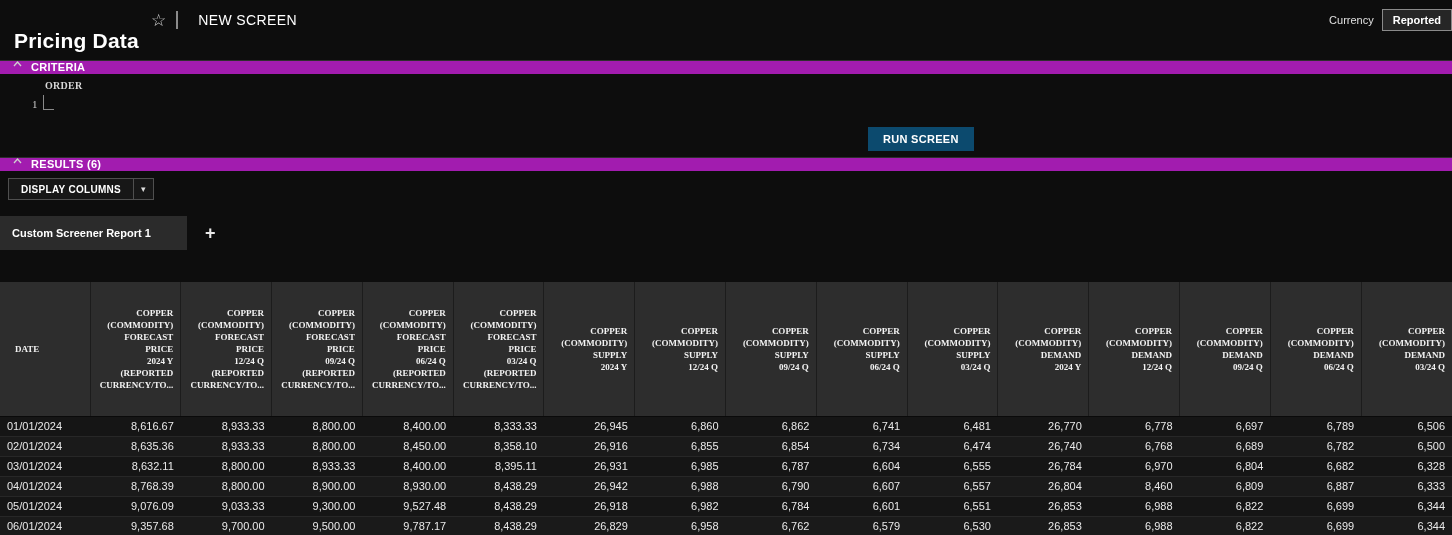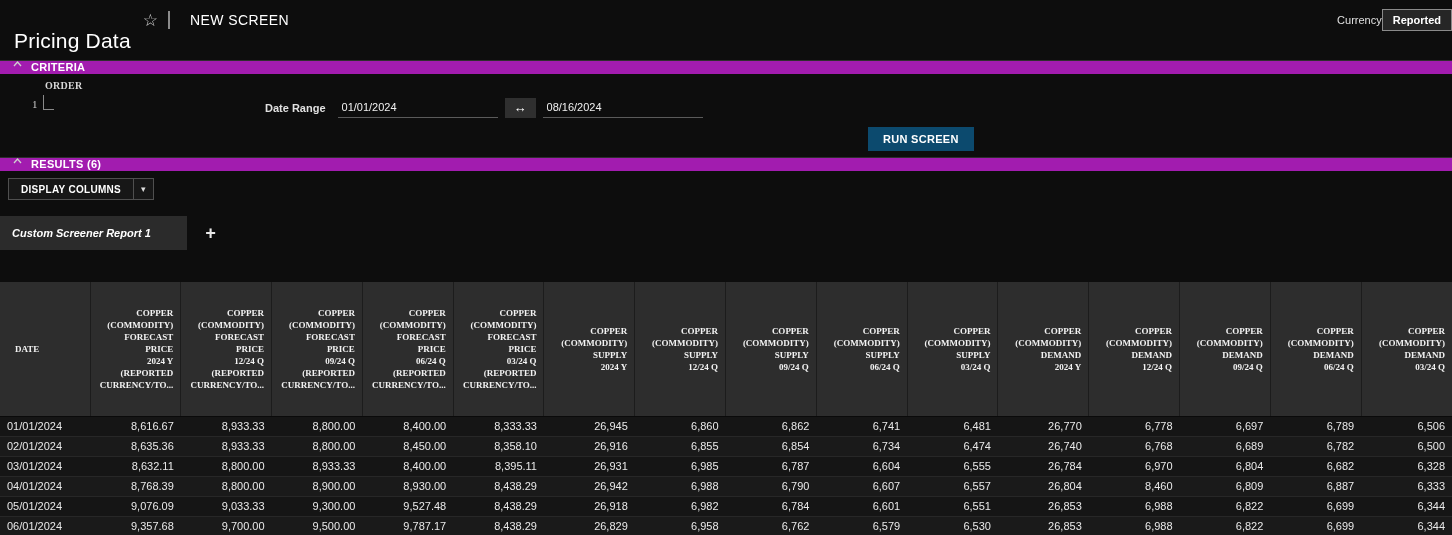--- a/index.html
+++ b/index.html
@@ -4,26 +4,26 @@
 <style>
   * { margin:0; padding:0; box-sizing:border-box; }
   html, body {
     width:1452px; height:535px; overflow:hidden;
     background:#0d0d0d; color:#fff;
     font-family:"Liberation Sans", sans-serif;
   }
 
   
   .topbar { height:40px; display:flex; align-items:center; padding:0 0 0 14px; }
-  .page-title { font-size:21px; font-weight:normal; letter-spacing:.2px;margin-top:41px; }
+  .page-title { font-size:21px; font-weight:bold; letter-spacing:.2px;margin-top:41px; }
   .fav-star { font-size:17px; color:#cfcfcf; margin:0 10px 0 12px; cursor:pointer; }
   .title-sep { width:2px; height:18px; background:#8a8a8a; margin-right:11px; }
   .screen-label { font-size:14px; letter-spacing:.4px;margin-left:9px; }
   .topbar-right { margin-left:auto; display:flex; align-items:center; }
-  .currency-label { font-size:11px; color:#e0e0e0; }
+  .currency-label { font-size:11px; color:#e0e0e0; margin-right:8px; }
   .reported-btn { background:#262626; border:1px solid #8a8a8a; color:#fff;
     font-weight:bold; font-size:11px; padding:4px 10px; font-family:inherit; cursor:pointer; }
 
   
   .section-bar { height:14px; background:#a21caf; display:flex; align-items:flex-start;
     padding:0 13px; border-top:1px solid #2e2e2e; }
   .section-bar .chev { display:inline-flex; margin-right:9px; cursor:pointer; }
   .section-title { font-size:11px; font-weight:bold; letter-spacing:.3px; }
   .criteria-bar { margin-top:20px; }
 
@@ -44,21 +44,21 @@
     font-size:11px; font-weight:bold; letter-spacing:.3px; padding:6px 15px; font-family:inherit; cursor:pointer; }
 
   
   .results-body { padding:7px 8px 0; height:38px; }
   .dc-group { display:inline-flex; border:1px solid #4f4f4f; background:#171717; height:22px; cursor:pointer; }
   .dc-main { display:flex; align-items:center; padding:0 12px; font-size:10px; font-weight:bold;
     letter-spacing:.3px; border-right:1px solid #4f4f4f; }
   .dc-caret { display:flex; align-items:center; padding:0 7px; font-size:9px; color:#ddd; }
 
   
-  .tab-row { display:flex; align-items:center; margin-top:7px; height:34px;font-style:italic; }
+  .tab-row { display:flex; align-items:center; margin-top:7px; height:34px; }
   .tab { width:187px; height:34px; background:#2b2b2b; display:flex; align-items:center;
     padding:0 12px; font-size:11px; font-weight:bold; cursor:pointer; }
   .add-tab { margin-left:18px; font-size:18px; font-weight:bold; color:#e8e8e8; line-height:1; cursor:pointer; }
 
   
   .table-wrap { margin-top:32px; }
   table.results { width:1452px; border-collapse:collapse; table-layout:fixed; }
   .results th { background:#2d2d2d; color:#f2f2f2; font-size:9px; font-weight:bold; line-height:12px;
     text-align:right; vertical-align:middle; padding:4px 7px 4px 4px; white-space:pre-line;
     height:134px; border-left:1px solid #1c1c1c; border-bottom:1px solid #0a0a0a;font-family:Liberation Serif, serif; }
@@ -93,26 +93,20 @@
   <span class="section-title">CRITERIA</span>
 </div>
 
 <div class="criteria-body">
   <div class="order-group">
     <div class="order-label">ORDER</div>
     <div class="order-item">
       <span class="order-num">1</span>
       <span class="order-handle"></span>
     </div>
-  </div>
-  <div class="daterange-group">
-    <span class="dr-label">Date Range</span>
-    <input class="dr-input" value="01/01/2024" style="">
-    <button class="swap-btn">↔</button>
-    <input class="dr-input" value="08/16/2024" style="">
   </div>
   <button class="run-btn" style="background: #0c4a6e;">RUN SCREEN</button>
 </div>
 
 <div class="section-bar">
   <span class="chev">
     <svg width="9" height="6" viewBox="0 0 9 6">
         <polyline points="1,5 4.5,1 8,5" fill="none" stroke="#d0d0d0" stroke-width="1.3"></polyline>
       </svg>
   </span>

